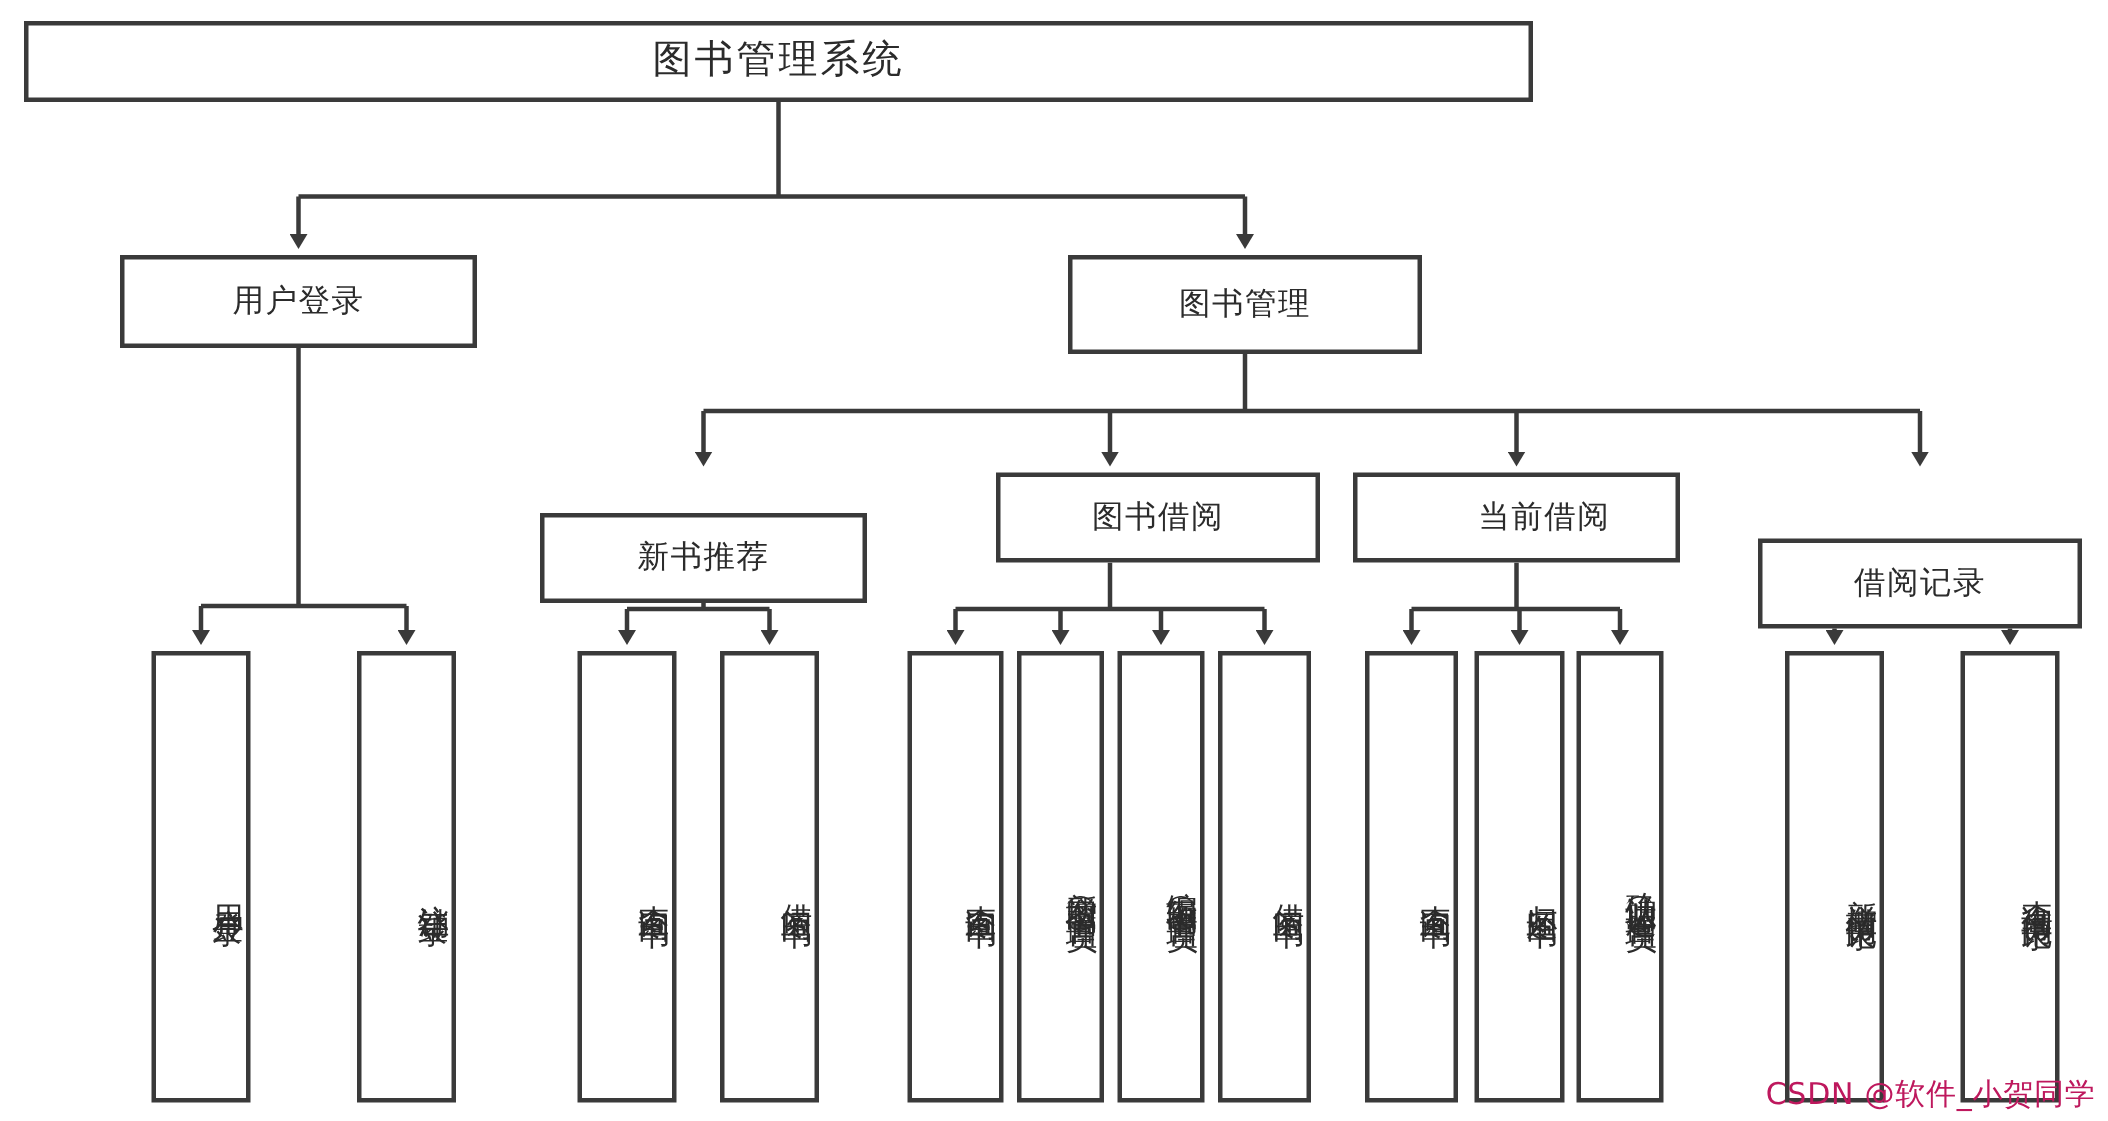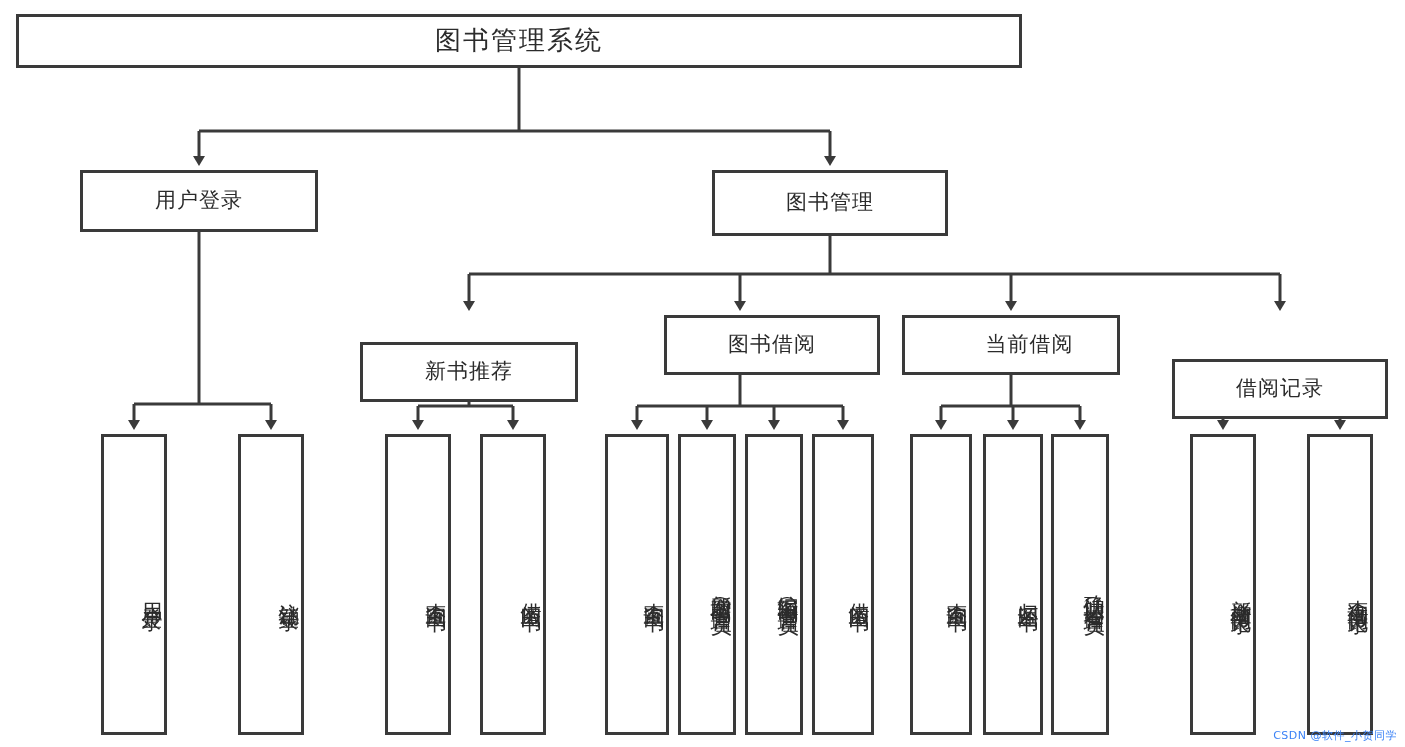--- a/index.html
+++ b/index.html
@@ -57,22 +57,22 @@
     padding-top: 14px;
   }
   .node-v > span {
     writing-mode: vertical-rl;
     text-orientation: upright;
   }
   .watermark {
     position: absolute;
     right: 8px;
     bottom: 4px;
-    font-size: 11px;
-    color: #3b82f6;
+    font-size: 20px;
+    color: #be185d;
     letter-spacing: 0.5px;
     white-space: nowrap;
     font-family: "DejaVu Sans", "Liberation Sans", sans-serif;
   }
 </style>
 </head>
 <body>
 
 <div id="canvas">
 

